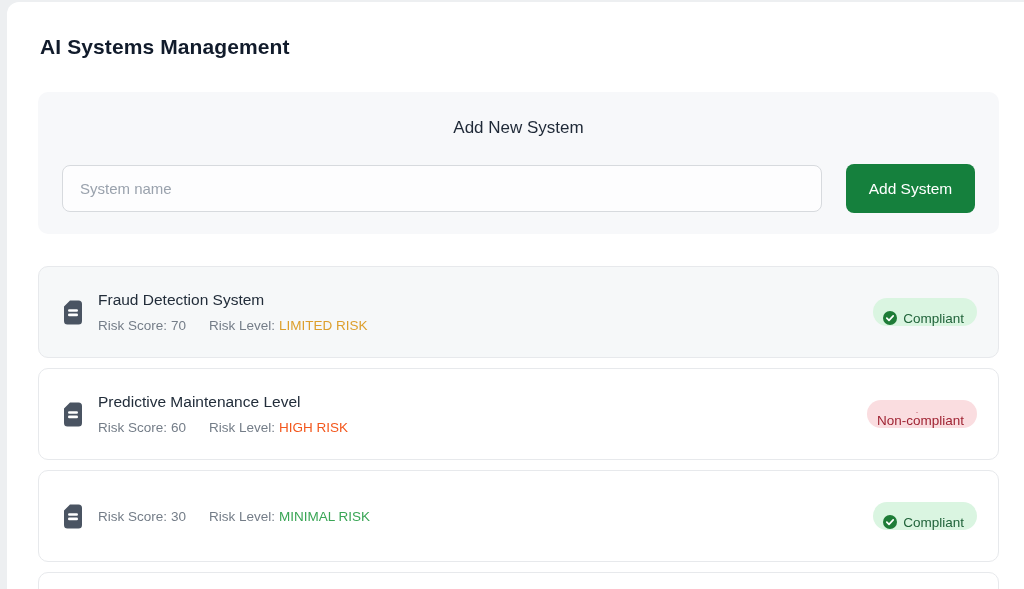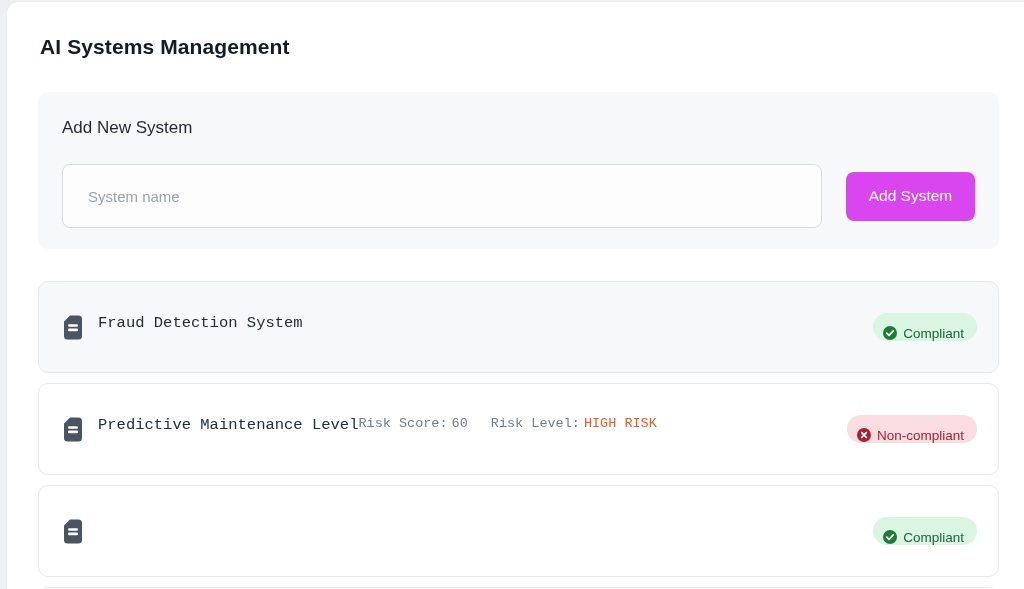--- a/index.html
+++ b/index.html
@@ -30,29 +30,30 @@
     width: 961px;
     background: #f7f8fa;
     border-radius: 10px;
     padding: 26px 24px 21px 24px;
   }
   .add-card h2 {
     font-size: 17px;
     font-weight: 400;
     color: #1f2937;
     margin-bottom: 26px;
+    text-align: center;
   }
   .form-row { display: flex; align-items: center; }
   .name-input {
     flex: 1;
-    height: 64px;
+    height: 47px;
     border: 1px solid #d7dade;
     border-radius: 8px;
     background: #fdfdfe;
-    padding: 0 25px;
+    padding: 0 17px;
     font-size: 15px;
     font-family: "Liberation Sans", sans-serif;
     color: #0f172a;
     outline: none;
   }
   .name-input::placeholder { color: #9aa2ad; }
   .add-btn {
     width: 129px;
     height: 49px;
     margin-left: 24px;
@@ -76,71 +77,75 @@
     margin-bottom: 10px;
     padding: 0 21px 0 24px;
   }
   .sys-card.highlight { background: #f6f8f9; }
   .doc-icon {
     width: 20px; height: 26px;
     margin-right: 15px;
     flex: 0 0 auto;
     display: flex; align-items: center;
   }
-  .sys-info { display: flex; flex-direction: row; font-family: Liberation Mono, monospace; }
+  .sys-info { display: flex; flex-direction: column; }
   .sys-name {
     font-size: 15.5px;
     color: #222d3a;
     margin-bottom: 9px;
   }
   .sys-meta { display: flex; font-size: 13.5px; color: #747d88; }
   .meta-score { margin-right: 23px; }
   .meta-pair span + span { margin-left: 4px; }
   .risk-val { font-weight: 400; }
   .badge {
     margin-left: auto;
     display: inline-flex;
     align-items: center;
     height: 28px;
     border-radius: 999px;
     padding: 12px 13px 0 10px;
     font-size: 13.5px;
   }
   .badge svg { margin-right: 6px; }
   .badge.compliant { background: #daf5e1; color: #20633a; }
-  .badge.non-compliant { background: #fadde0; color: #a02534; }
+  .badge.non-compliant { background: #fadde0; color: #a02534; flex-direction: column; }
   .sys-card.partial { height: 92px; }
 </style>
 </head>
 <body>
 
 <div class="panel">
 
   <h1 class="page-title">AI Systems Management</h1>
 
   <section class="add-card">
     <h2>Add New System</h2>
     <div class="form-row">
       <input class="name-input" type="text" placeholder="System name" style="">
-      <button class="add-btn" style="background: #d946ef;">Add System</button>
+      <button class="add-btn" style="background: #15803d;">Add System</button>
     </div>
   </section>
 
   <div class="system-list">
 
     <article class="sys-card highlight">
       <span class="doc-icon">
         <svg width="20" height="25" viewBox="0 0 20 25">
           <path d="M7 0.5 H15.5 A3.5 3.5 0 0 1 19 4 V21 A3.5 3.5 0 0 1 15.5 24.5 H4.5 A3.5 3.5 0 0 1 1 21 V6.5 Z" fill="#4a5462"></path>
           <rect x="5" y="9.2" width="10" height="2.6" rx="1.3" fill="#ffffff"></rect>
           <rect x="5" y="13.6" width="10" height="2.6" rx="1.3" fill="#ffffff"></rect>
         </svg>
       </span>
       <div class="sys-info">
         <div class="sys-name">Fraud Detection System</div>
+        <div class="sys-meta">
+          <span class="meta-pair meta-score"><span>Risk Score:</span><span>70</span></span>
+          <span class="meta-pair"><span>Risk Level:</span><span class="risk-val" style="color: rgb(221, 159, 44);">LIMITED RISK</span></span>
+        </div>
       </div>
       <span class="badge compliant">
         <svg width="14" height="14" viewBox="0 0 14 14">
           <circle cx="7" cy="7" r="7" fill="#1e7c37"></circle>
           <path d="M3.8 7.2 L6 9.4 L10.2 4.9" stroke="#ffffff" stroke-width="1.7" fill="none" stroke-linecap="round" stroke-linejoin="round"></path>
         </svg>
         <span>Compliant</span>
       </span>
     </article>
 
@@ -170,20 +175,24 @@
 
     <article class="sys-card">
       <span class="doc-icon">
         <svg width="20" height="25" viewBox="0 0 20 25">
           <path d="M7 0.5 H15.5 A3.5 3.5 0 0 1 19 4 V21 A3.5 3.5 0 0 1 15.5 24.5 H4.5 A3.5 3.5 0 0 1 1 21 V6.5 Z" fill="#4a5462"></path>
           <rect x="5" y="9.2" width="10" height="2.6" rx="1.3" fill="#ffffff"></rect>
           <rect x="5" y="13.6" width="10" height="2.6" rx="1.3" fill="#ffffff"></rect>
         </svg>
       </span>
       <div class="sys-info">
+        <div class="sys-meta">
+          <span class="meta-pair meta-score"><span>Risk Score:</span><span>30</span></span>
+          <span class="meta-pair"><span>Risk Level:</span><span class="risk-val" style="color: rgb(58, 166, 86);">MINIMAL RISK</span></span>
+        </div>
       </div>
       <span class="badge compliant">
         <svg width="14" height="14" viewBox="0 0 14 14">
           <circle cx="7" cy="7" r="7" fill="#1e7c37"></circle>
           <path d="M3.8 7.2 L6 9.4 L10.2 4.9" stroke="#ffffff" stroke-width="1.7" fill="none" stroke-linecap="round" stroke-linejoin="round"></path>
         </svg>
         <span>Compliant</span>
       </span>
     </article>
 

